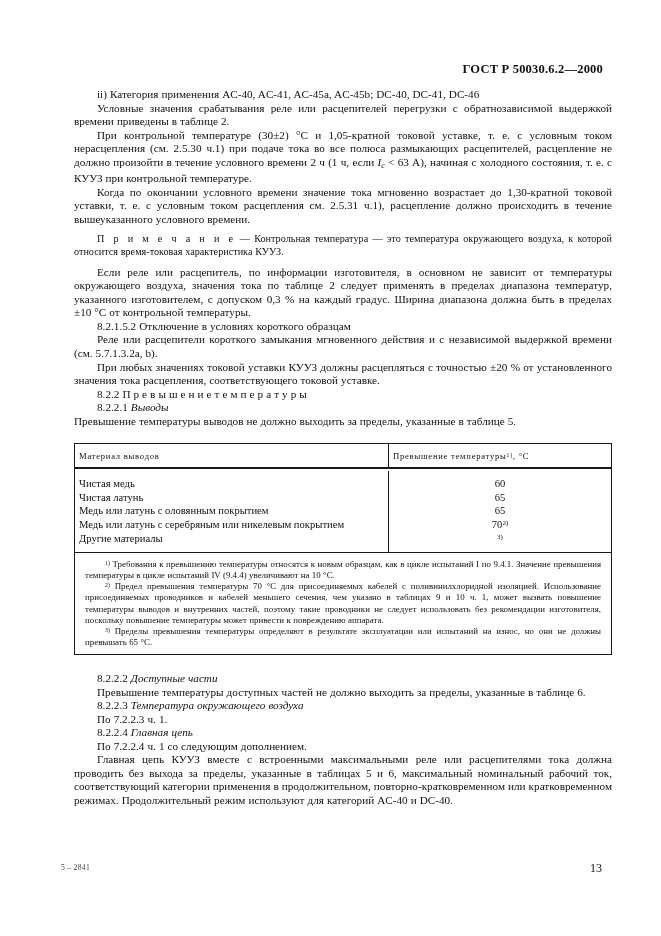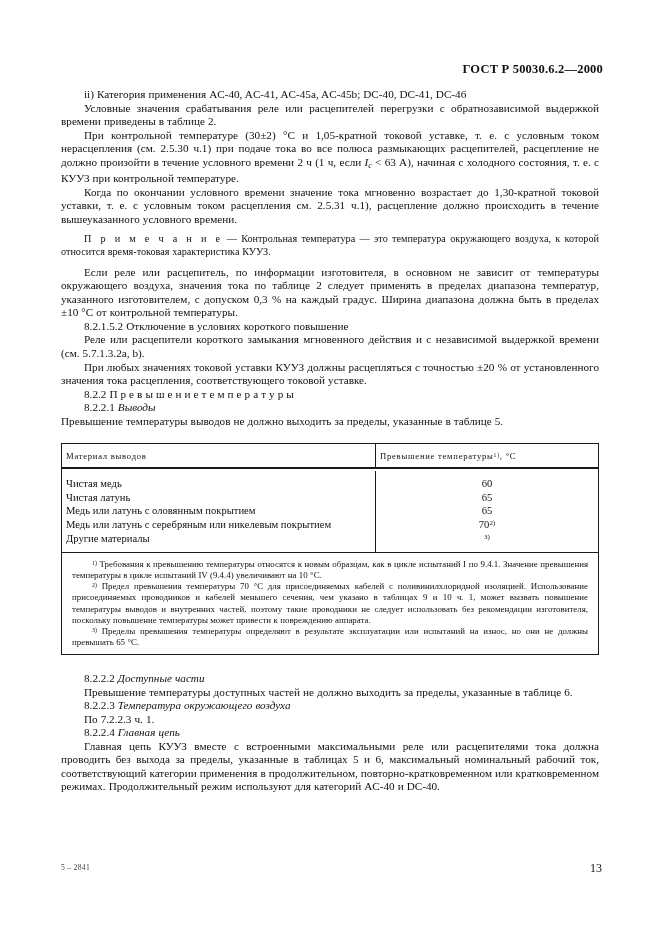--- a/index.html
+++ b/index.html
@@ -26,21 +26,21 @@
     right: 58px;
     font-weight: bold;
     font-size: 12.5px;
     letter-spacing: 0.2px;
     white-space: nowrap;
   }
 
   
   .content {
     position: absolute;
-    left: 61px;
+    left: 74px;
     top: 88px;
     width: 538px;
   }
 
   p {
     margin: 0;
     font-size: 11.2px;
     line-height: 13.55px;
     text-align: justify;
     text-indent: 23px;
@@ -169,21 +169,21 @@
     <p>Условные значения срабатывания реле или расцепителей перегрузки с обратнозависимой выдержкой времени приведены в таблице 2.</p>
 
     <p><span>При контрольной температуре (30±2) °C и 1,05-кратной токовой уставке, т. е. с условным током нерасцепления (см. 2.5.30 ч.1) при подаче тока во все полюса  размыкающих  расцепителей, расцепление не должно произойти в течение условного времени 2 ч (1 ч, если </span><span class="ital">I</span><span class="sub ital">c</span><span> &lt; 63 А), начиная с холодного состояния, т. е. с КУУЗ при контрольной температуре.</span></p>
 
     <p>Когда по окончании условного времени значение тока мгновенно возрастает до 1,30-кратной токовой уставки, т. е. с условным током расцепления см. 2.5.31 ч.1), расцепление должно происходить в течение вышеуказанного условного времени.</p>
 
     <p class="note-p gap-before"><span class="spaced">П р и м е ч а н и е</span><span> — Контрольная температура — это температура окружающего воздуха, к которой относится время-токовая характеристика КУУЗ.</span></p>
 
     <p class="gap-before">Если реле или расцепитель, по информации изготовителя, в основном не зависит от температуры окружающего воздуха, значения тока по таблице 2 следует применять в пределах диапазона температур, указанного изготовителем, с допуском 0,3 % на каждый градус. Ширина диапазона должна быть в пределах ±10 °C от контрольной температуры.</p>
 
-    <p>8.2.1.5.2 Отключение в условиях короткого повышение</p>
+    <p>8.2.1.5.2 Отключение в условиях короткого образцам</p>
 
     <p>Реле или расцепители короткого замыкания мгновенного действия и с независимой выдержкой времени (см. 5.7.1.3.2a, b).</p>
 
     <p>При любых значениях токовой уставки КУУЗ должны расцепляться с точностью ±20 % от установленного значения тока расцепления, соответствующего токовой уставке.</p>
 
     <p><span>8.2.2 </span><span>П р е в ы ш е н и е   т е м п е р а т у р ы</span></p>
 
 
     <p><span>8.2.2.1 </span><span class="ital">Выводы</span></p>
 
@@ -247,20 +247,21 @@
     <p><span>8.2.2.2 </span><span class="ital">Доступные части</span></p>
 
     <p>Превышение температуры доступных частей не должно выходить за пределы, указанные в таблице 6.</p>
 
     <p><span>8.2.2.3 </span><span class="ital">Температура окружающего воздуха</span></p>
 
     <p>По 7.2.2.3 ч. 1.</p>
 
     <p><span>8.2.2.4 </span><span class="ital">Главная цепь</span></p>
 
+    <p>По 7.2.2.4 ч. 1 со следующим дополнением.</p>
 
     <p>Главная цепь КУУЗ вместе с встроенными максимальными реле или расцепителями тока должна проводить без выхода за пределы, указанные в таблицах 5 и 6, максимальный номинальный рабочий ток, соответствующий категории применения в продолжительном, повторно-кратковременном или кратковременном режимах. Продолжительный режим используют для категорий AC-40 и DC-40.</p>
 
   </div>
 
   <div class="footer-sig">5 – 2841</div>
   <div class="footer-page">13</div>
 
 </div>
 

